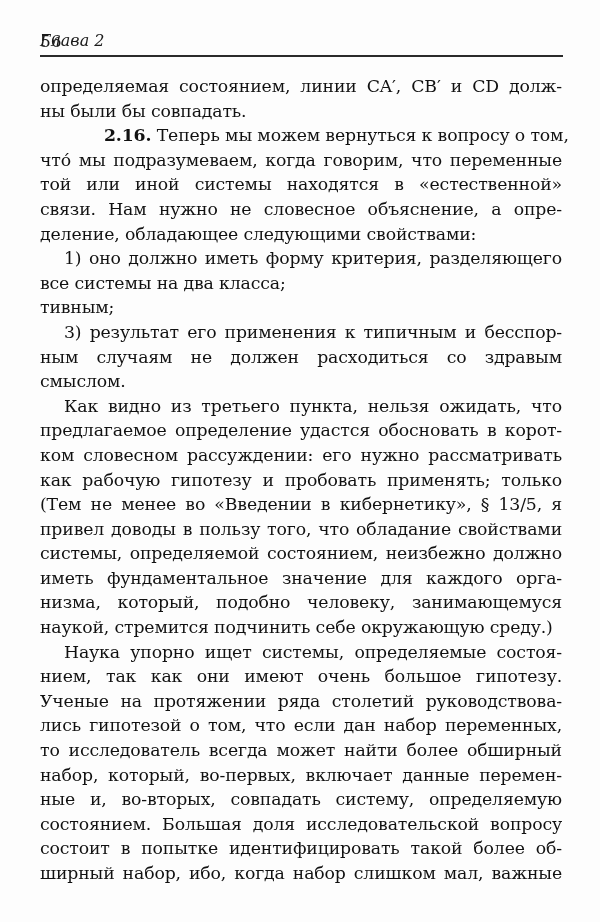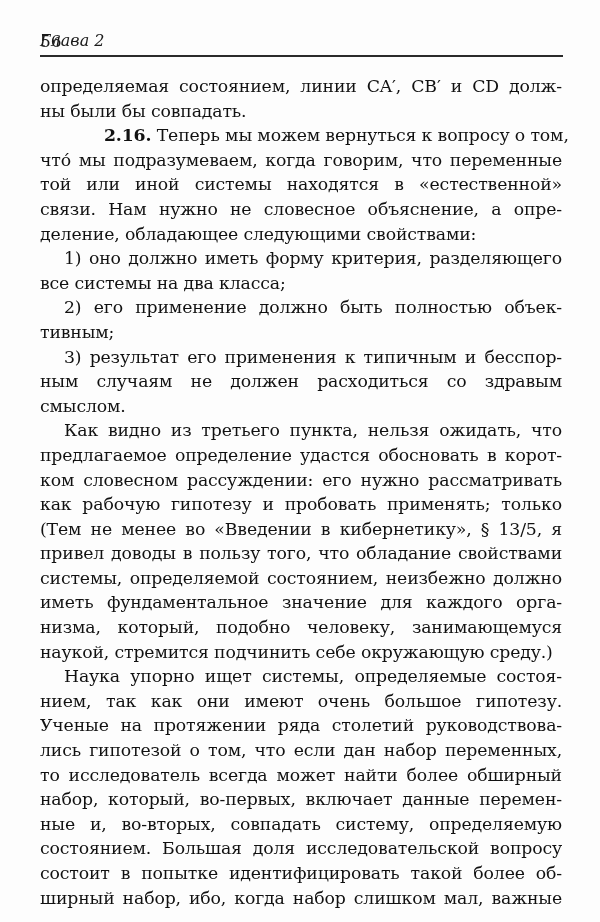--- a/index.html
+++ b/index.html
@@ -31,21 +31,20 @@
   <div class="body-text" id="body-text">
       <div class="line"><span>определяемая состоянием, линии CA′, CB′ и CD долж-</span></div>
       <div class="line last"><span>ны были бы совпадать.</span></div>
       <div class="line indent"><span class="sec">2.16.</span><span> Теперь мы можем вернуться к вопросу о том,</span></div>
       <div class="line"><span>что́ мы подразумеваем, когда говорим, что переменные</span></div>
       <div class="line"><span>той или иной системы находятся в «естественной»</span></div>
       <div class="line"><span>связи. Нам нужно не словесное объяснение, а опре-</span></div>
       <div class="line last"><span>деление, обладающее следующими свойствами:</span></div>
       <div class="line indent"><span>1) оно должно иметь форму критерия, разделяющего</span></div>
       <div class="line last"><span>все системы на два класса;</span></div>
-      <div class="line indent"><span>2) его применение должно быть полностью объек-</span></div>
       <div class="line last"><span>тивным;</span></div>
       <div class="line indent"><span>3) результат его применения к типичным и бесспор-</span></div>
       <div class="line"><span>ным случаям не должен расходиться со здравым</span></div>
       <div class="line last"><span>смыслом.</span></div>
       <div class="line indent"><span>Как видно из третьего пункта, нельзя ожидать, что</span></div>
       <div class="line"><span>предлагаемое определение удастся обосновать в корот-</span></div>
       <div class="line"><span>ком словесном рассуждении: его нужно рассматривать</span></div>
       <div class="line"><span>как рабочую гипотезу и пробовать применять; только</span></div>
       <div class="line"><span>(Тем не менее во «Введении в кибернетику», § 13/5, я</span></div>
       <div class="line"><span>привел доводы в пользу того, что обладание свойствами</span></div>

